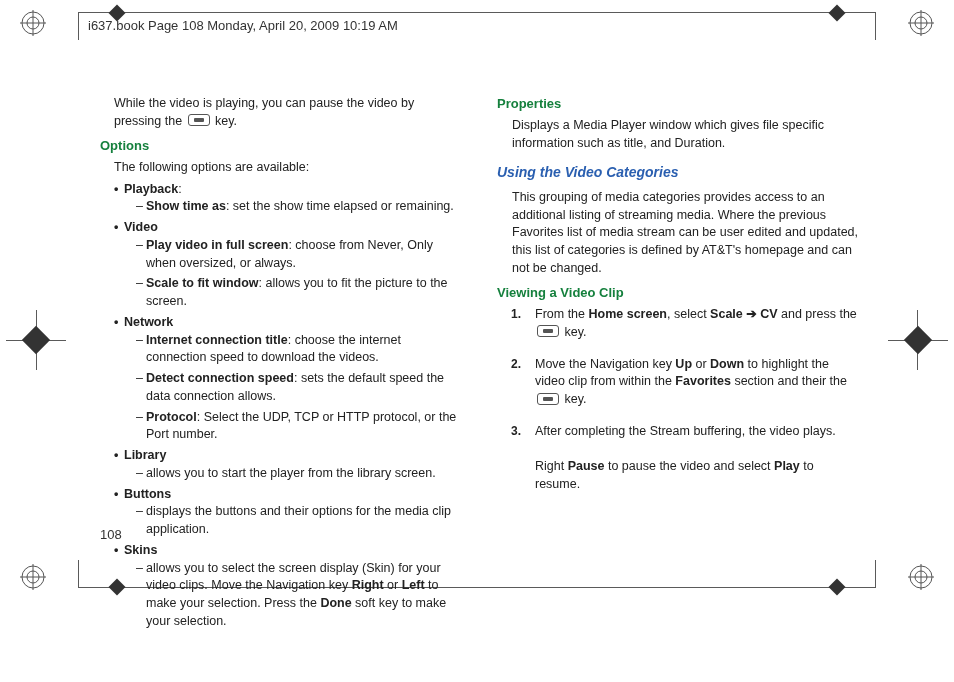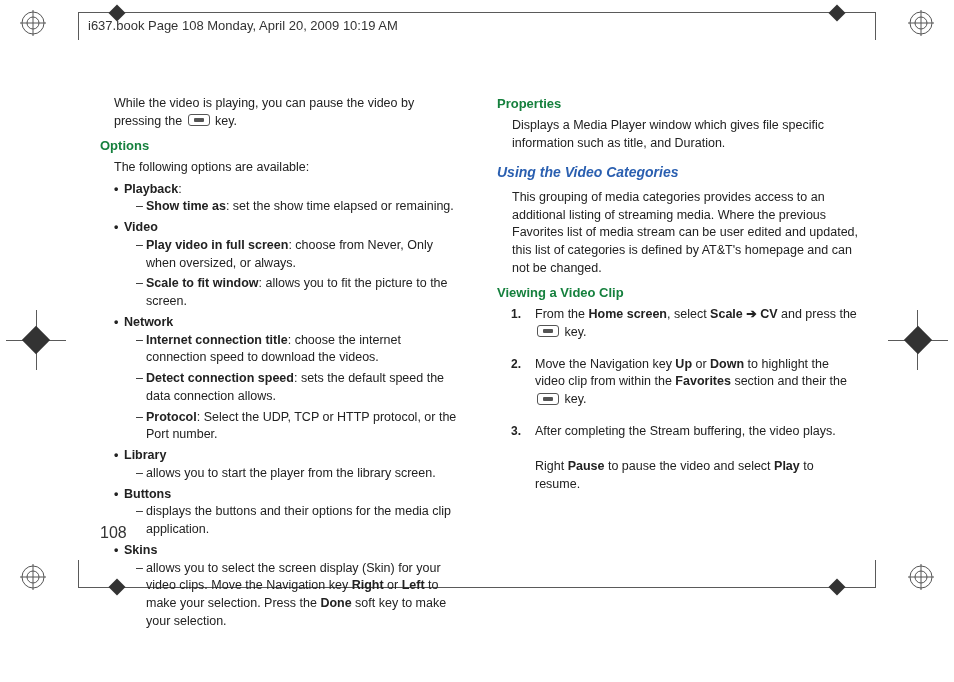--- a/index.html
+++ b/index.html
@@ -41,21 +41,21 @@
   .dashes > li { position:relative; padding-left:10px; margin-bottom:3px;}
   .dashes > li::before{ content:"–"; position:absolute; left:0; top:0;}
   .dashes .lbl { font-weight:bold;}
 
   ol.steps { list-style:none; margin-left:14px;}
   ol.steps > li { position:relative; padding-left:24px; margin-bottom:14px;}
   ol.steps > li .num { position:absolute; left:0; top:0; font-weight:bold; font-size:12px;}
   .b { font-weight:bold; }
   .arrow { font-weight:bold; }
 
-  .pagenum { position:absolute; left:100px; bottom:58px; font-size:16px; color:#333;}
+  .pagenum { position:absolute; left:100px; bottom:58px; font-size:13px; color:#333;}
 
   .para { margin-left:15px; margin-bottom:6px;}
 </style>
 </head>
 <body>
 
 <div class="page">
 
   <div class="regmark" style="left:20px; top:10px;">
       <svg viewBox="0 0 26 26">

